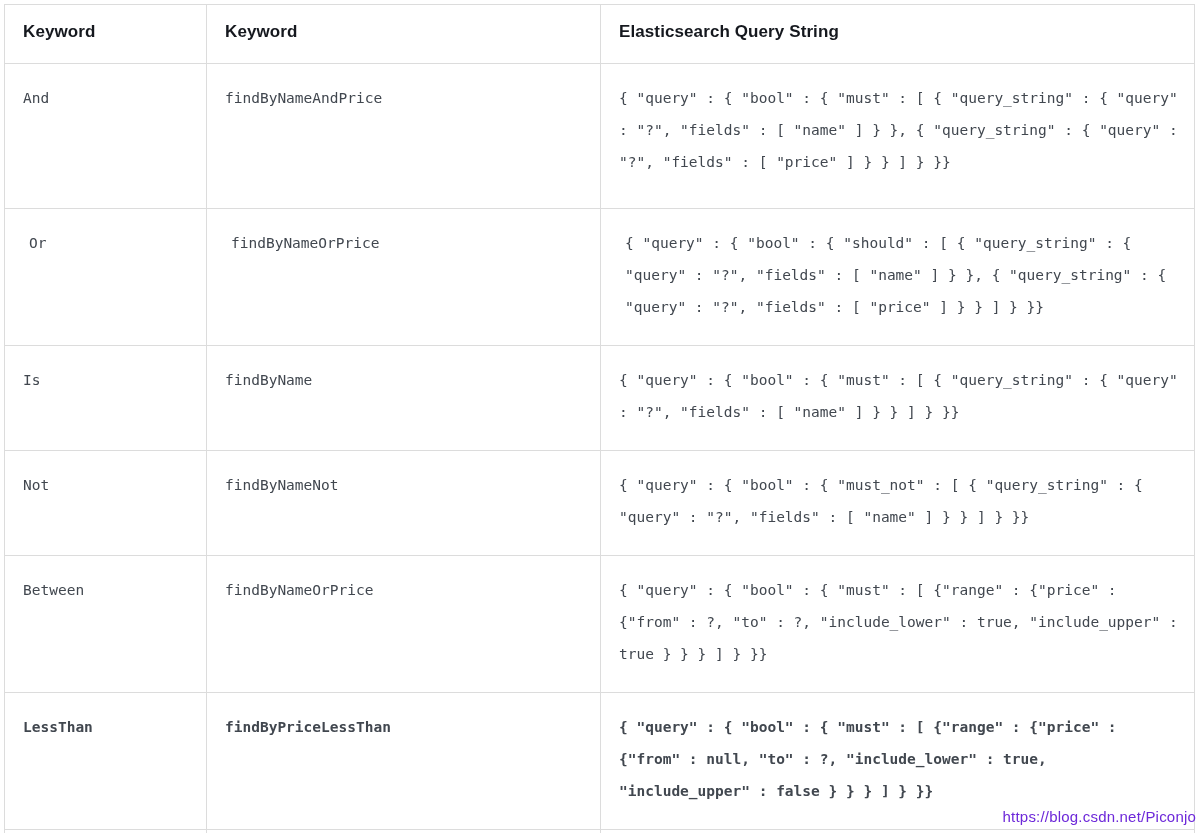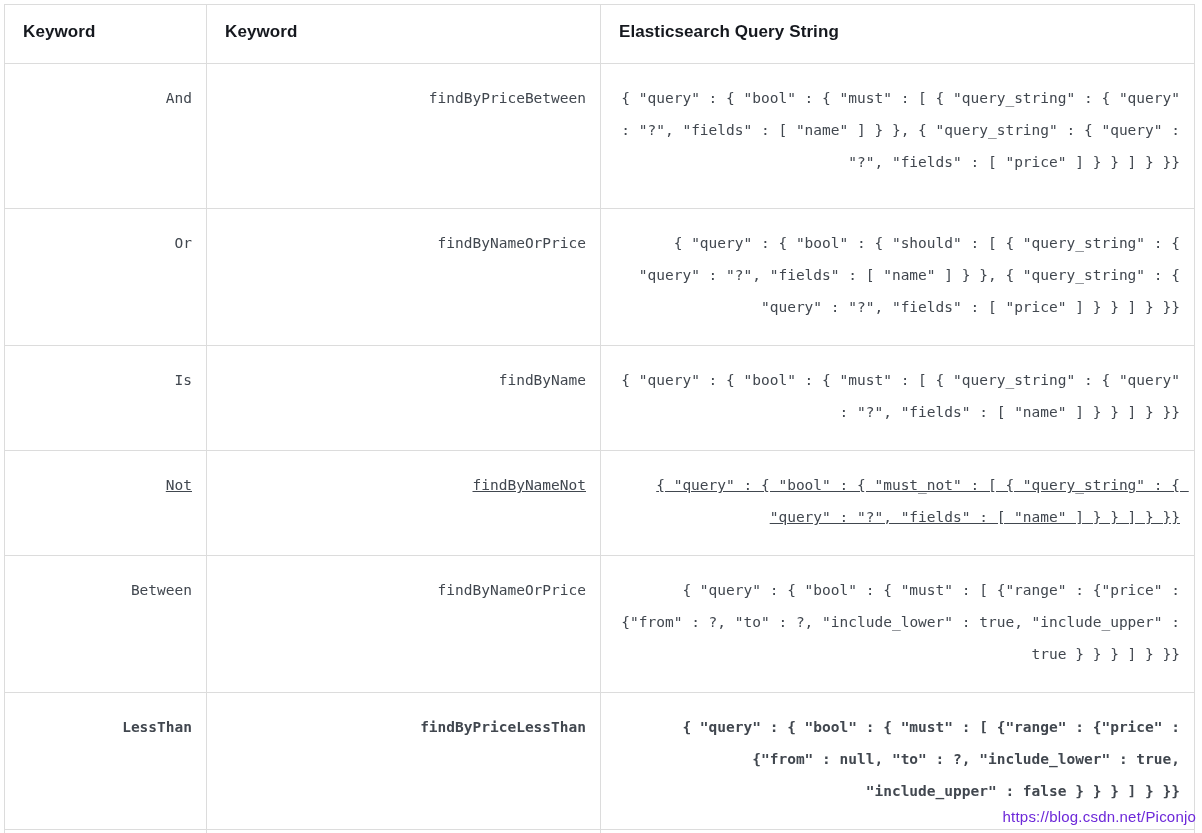--- a/index.html
+++ b/index.html
@@ -53,39 +53,38 @@
   }
 
   table.kw-table td {
     padding: 18px 14px 22px 18px;
     font-family: "DejaVu Sans Mono", "Liberation Mono", monospace;
     font-size: 14.5px;
     line-height: 32px;
     color: #41474f;
     white-space: pre-wrap;
     word-break: normal;
-    text-align: right;
   }
 
   td.cell-keyword,
   td.cell-sample {
     white-space: nowrap;
     overflow: hidden;
   }
 
   td.cell-query {
     padding-right: 10px;
   }
 
   
   tr.r-h   td, tr.r-h   th { height: 26px; }
   tr.r-0   td { height: 104px; }
   tr.r-1   td { height: 82px; padding-left: 24px; }
   tr.r-2   td { height: 52px; }
-  tr.r-3   td { height: 52px; text-decoration: underline; }
+  tr.r-3   td { height: 52px; }
   tr.r-4   td { height: 82px; margin-left: 24px; }
   tr.r-5   td { height: 82px; font-weight: bold; }
   tr.r-6   td { height: 82px; }
 
   .watermark {
     position: absolute;
     right: 6px;
     bottom: 8px;
     font-family: "Liberation Sans", sans-serif;
     font-size: 15px;
@@ -108,21 +107,21 @@
     <thead>
       <tr class="r-h">
         <th>Keyword</th>
         <th>Keyword</th>
         <th>Elasticsearch Query String</th>
       </tr>
     </thead>
     <tbody>
       <tr class="r-0">
         <td class="cell-keyword">And</td>
-        <td class="cell-sample">findByPriceBetween</td>
+        <td class="cell-sample">findByNameAndPrice</td>
         <td class="cell-query">{ "query" : { "bool" : { "must" : [ { "query_string" : { "query" : "?", "fields" : [ "name" ] } }, { "query_string" : { "query" : "?", "fields" : [ "price" ] } } ] } }}</td>
       </tr>
       <tr class="r-1">
         <td class="cell-keyword">Or</td>
         <td class="cell-sample">findByNameOrPrice</td>
         <td class="cell-query">{ "query" : { "bool" : { "should" : [ { "query_string" : { "query" : "?", "fields" : [ "name" ] } }, { "query_string" : { "query" : "?", "fields" : [ "price" ] } } ] } }}</td>
       </tr>
       <tr class="r-2">
         <td class="cell-keyword">Is</td>
         <td class="cell-sample">findByName</td>

